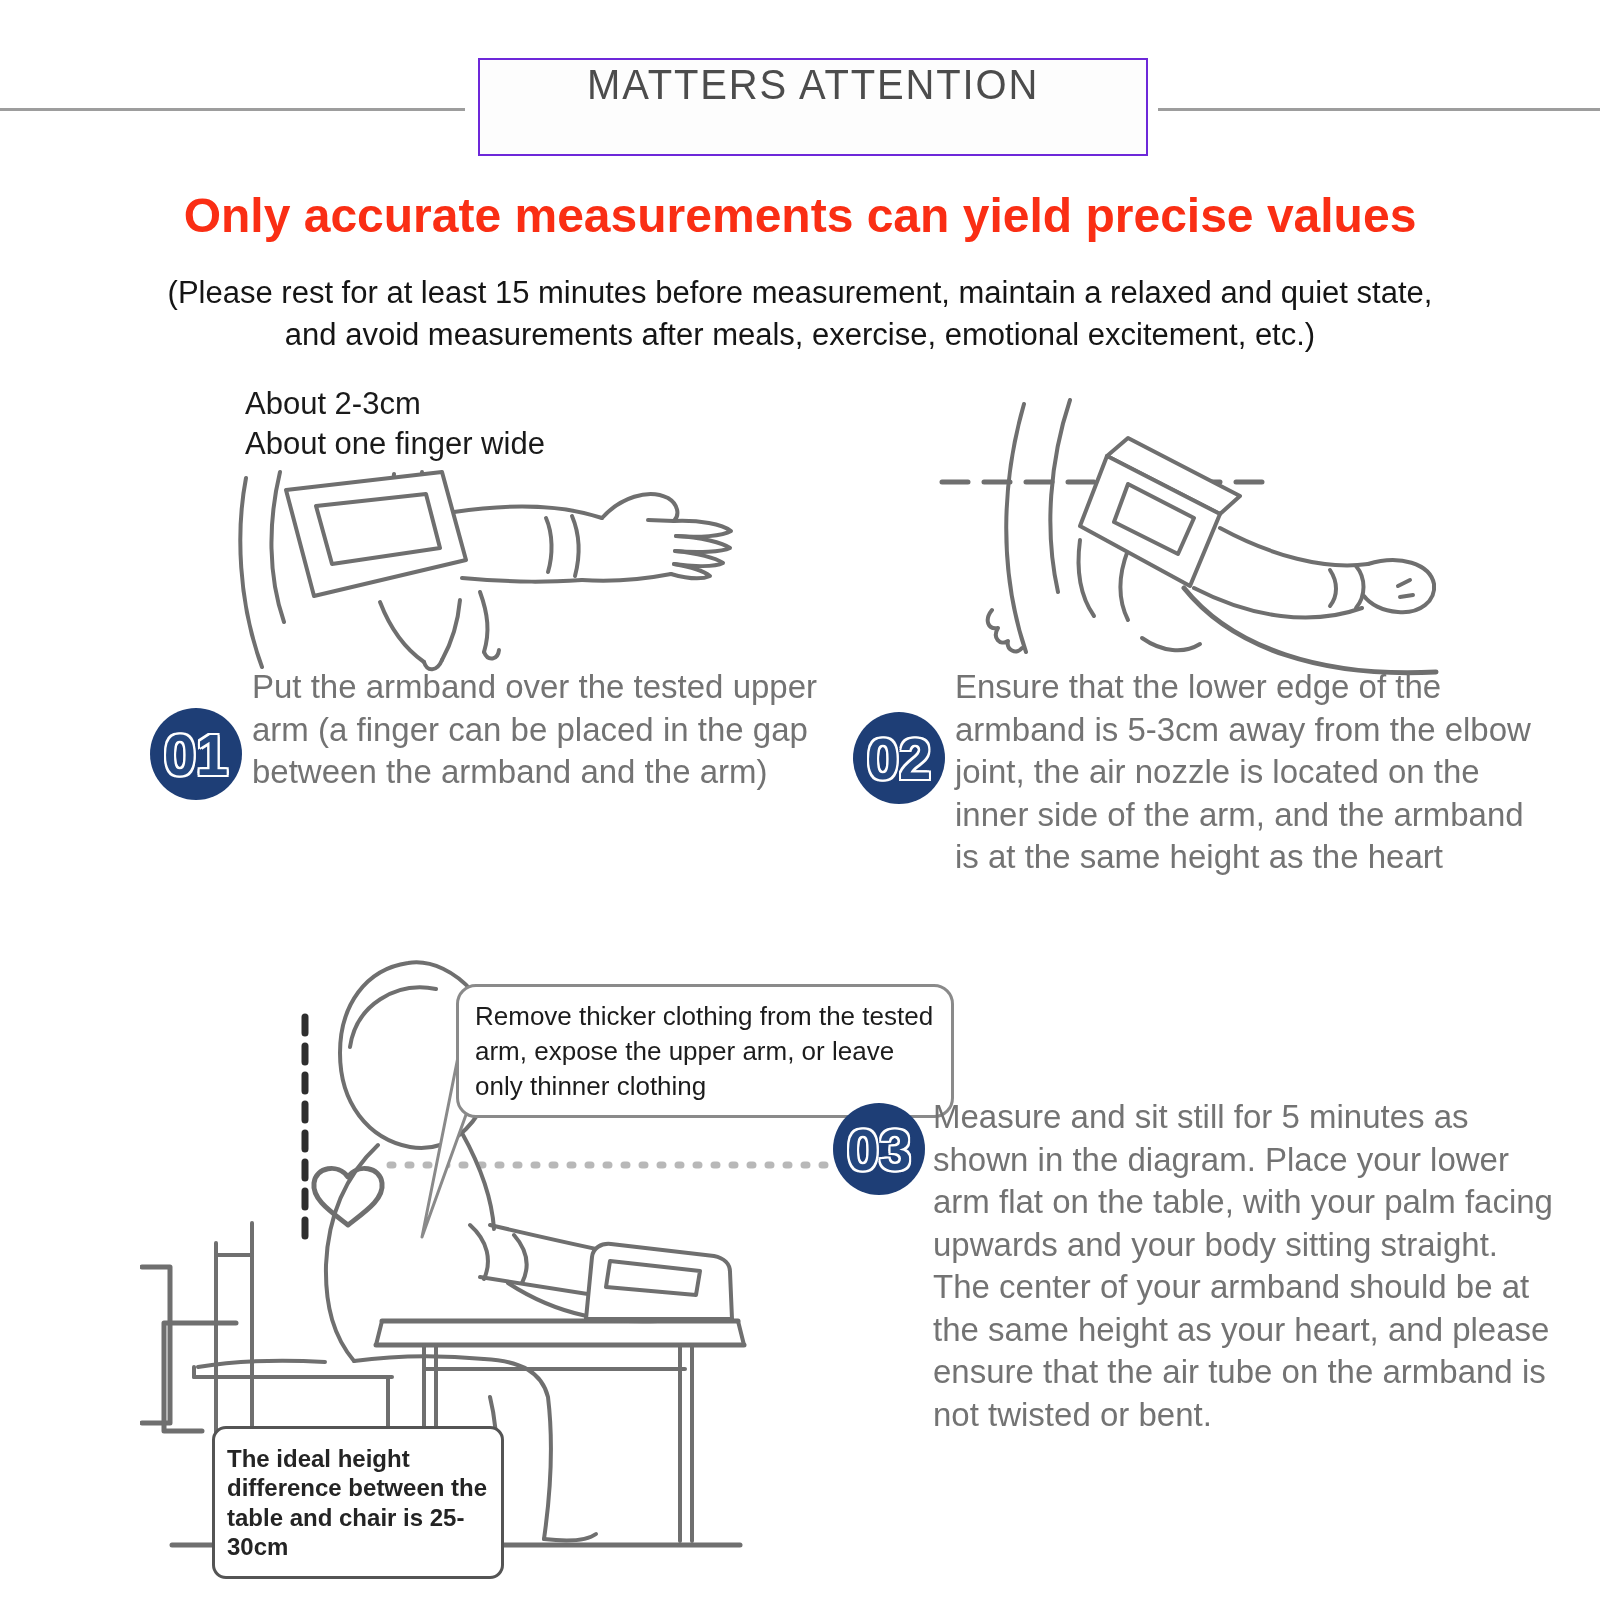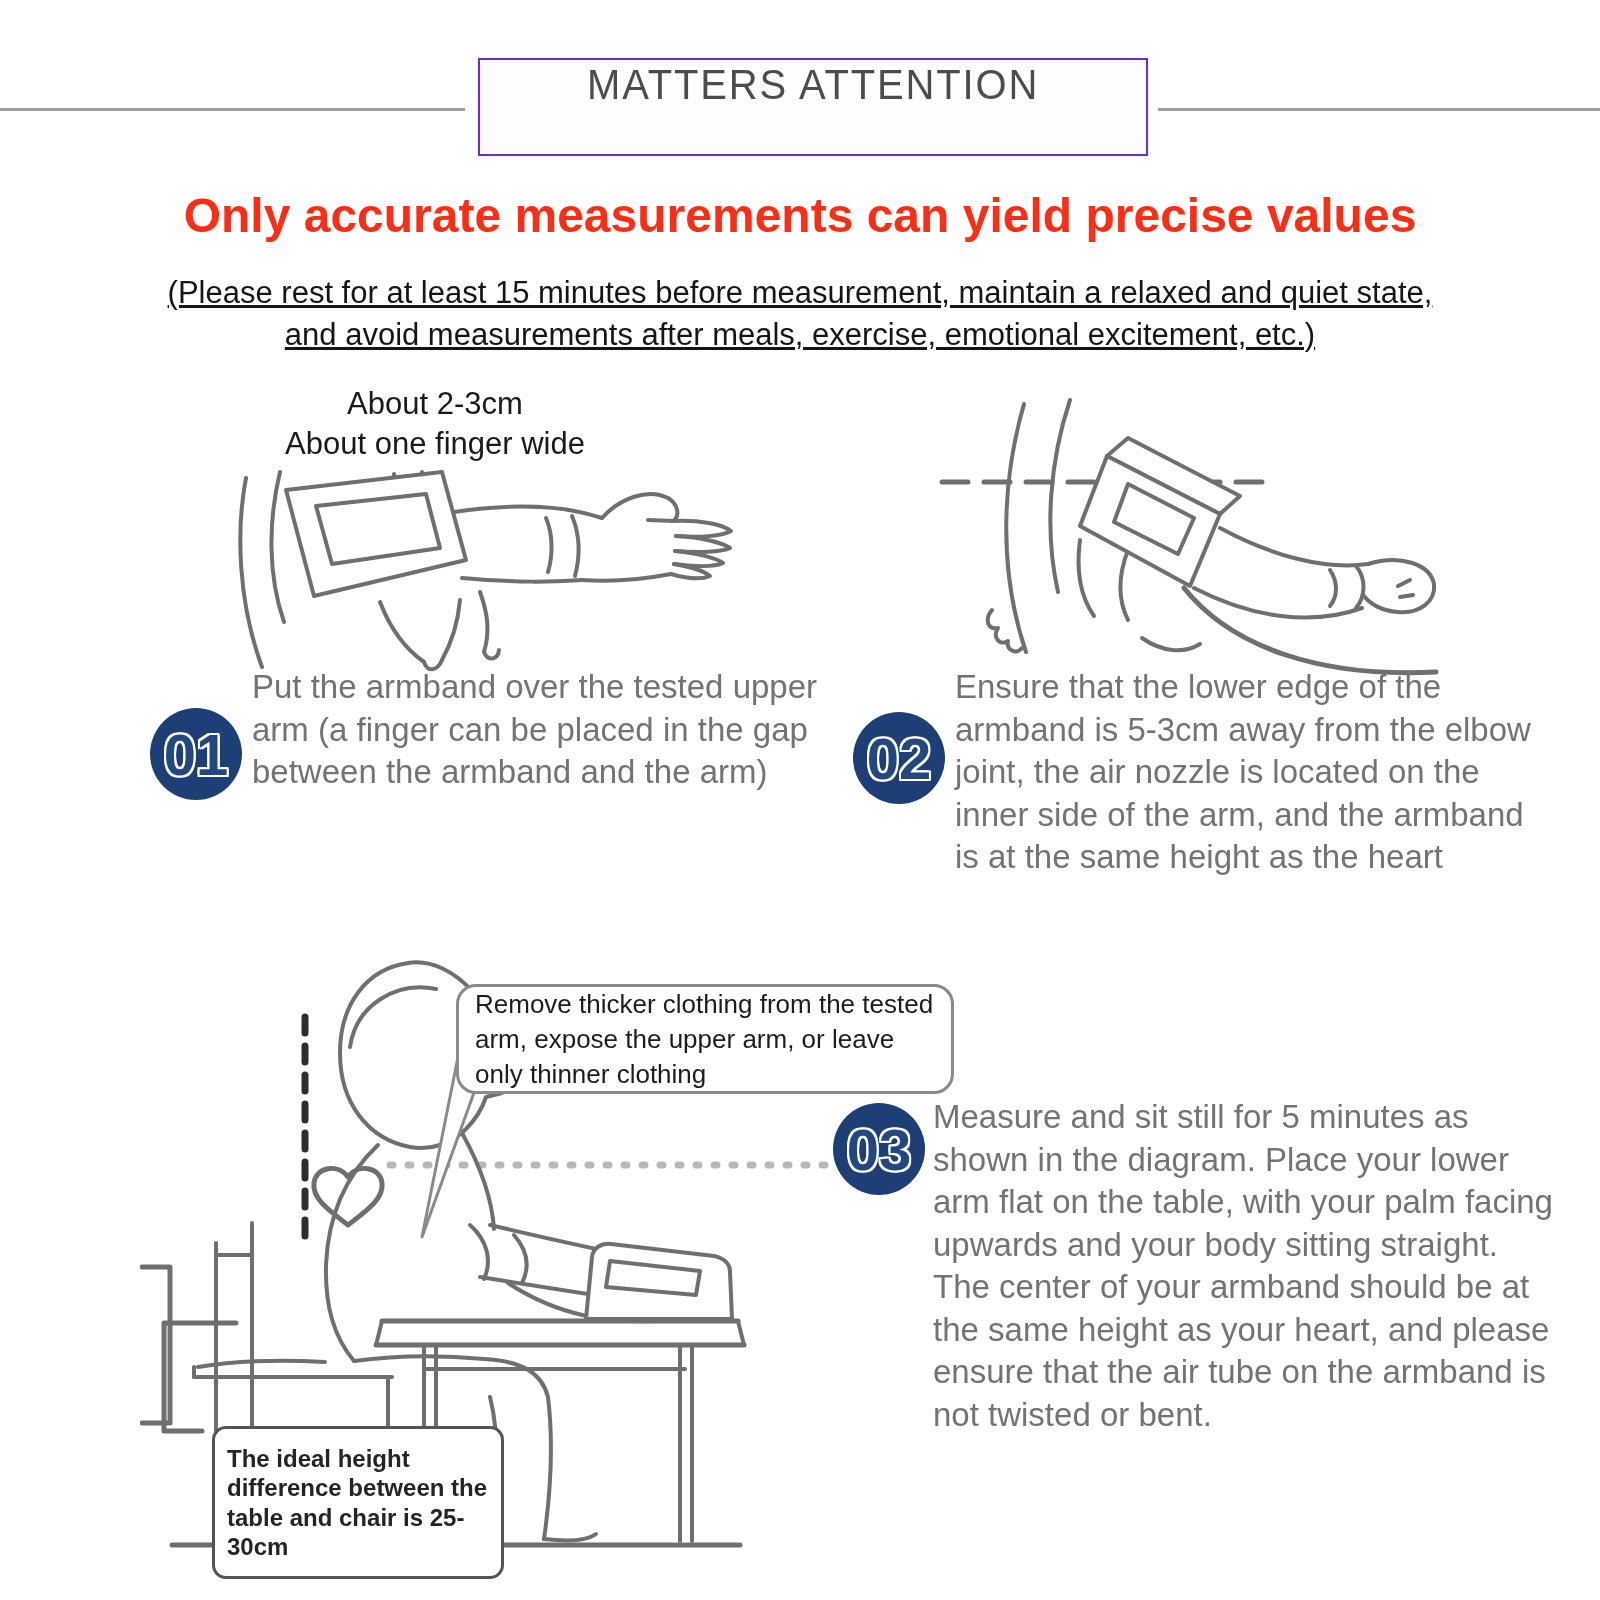--- a/index.html
+++ b/index.html
@@ -21,48 +21,48 @@
     transform:scaleX(.93);white-space:nowrap;
   }
 
   
   .headline{
     position:absolute;left:0;top:188px;width:1600px;text-align:center;
     font-size:48px;font-weight:bold;color:#fa2e14;
   }
   .intro-note{
     position:absolute;left:0;top:272px;width:1600px;text-align:center;
-    font-size:31px;color:#151515;line-height:1.34;text-decoration:underline;
+    font-size:31px;color:#151515;line-height:1.34;
   }
   .intro-note span{display:block;}
 
   
   .fig1-caption{
-    position:absolute;left:245px;top:384px;width:380px;text-align:center;
+    position:absolute;left:245px;top:384px;width:380px;
     font-size:31px;color:#1a1a1a;line-height:1.3;
   }
   .fig1-caption span{display:block;}
 
   
   .badge{
     position:absolute;width:92px;height:92px;border-radius:50%;
     background:#1e3e76;display:flex;align-items:center;justify-content:center;
     font-size:58px;font-weight:bold;color:#24477f;
     text-shadow:2px 0 0 #fff,-2px 0 0 #fff,0 2px 0 #fff,0 -2px 0 #fff,
                 2px 2px 0 #fff,-2px -2px 0 #fff,2px -2px 0 #fff,-2px 2px 0 #fff;
   }
   .step-text{
     position:absolute;font-size:33px;line-height:1.29;color:#737373;
   }
 
   
   .speech-bubble{
     position:absolute;left:456px;top:984px;width:460px;
     background:#ffffff;border:3px solid #8a8a8a;border-radius:20px;
-    padding:0 16px;font-size:26px;line-height:1.34;color:#1c1c1c;
+    padding:12px 16px;font-size:26px;line-height:1.34;color:#1c1c1c;
   }
   .note-box{
     position:absolute;left:212px;top:1426px;width:262px;
     background:#ffffff;border:3px solid #545454;border-radius:14px;
     padding:15px 12px;font-size:24px;font-weight:bold;line-height:1.22;color:#242424;
   }
 
   svg{display:block;}
 </style>
 </head>

